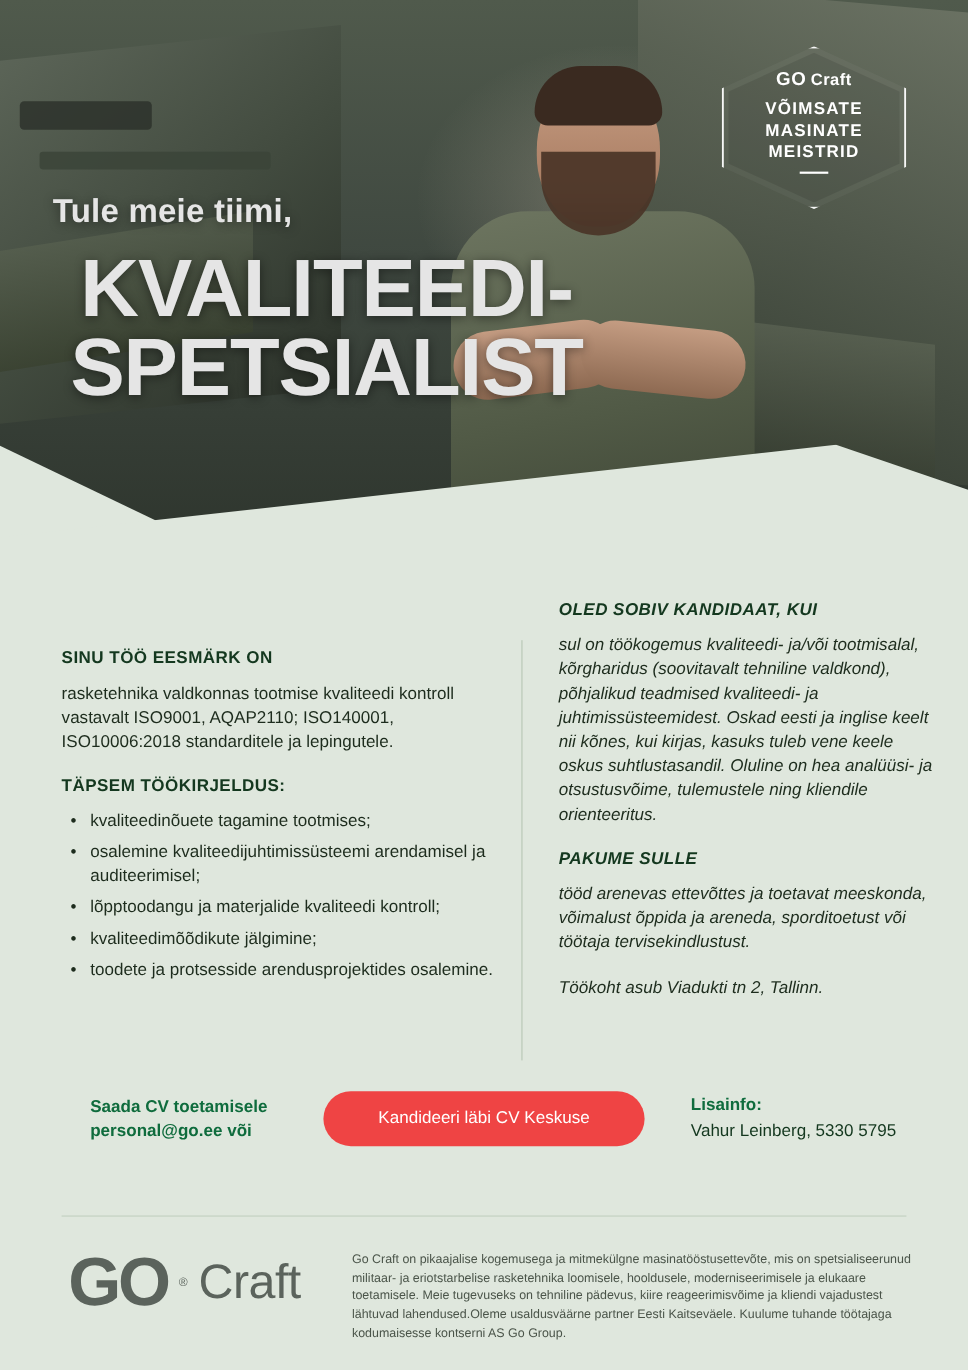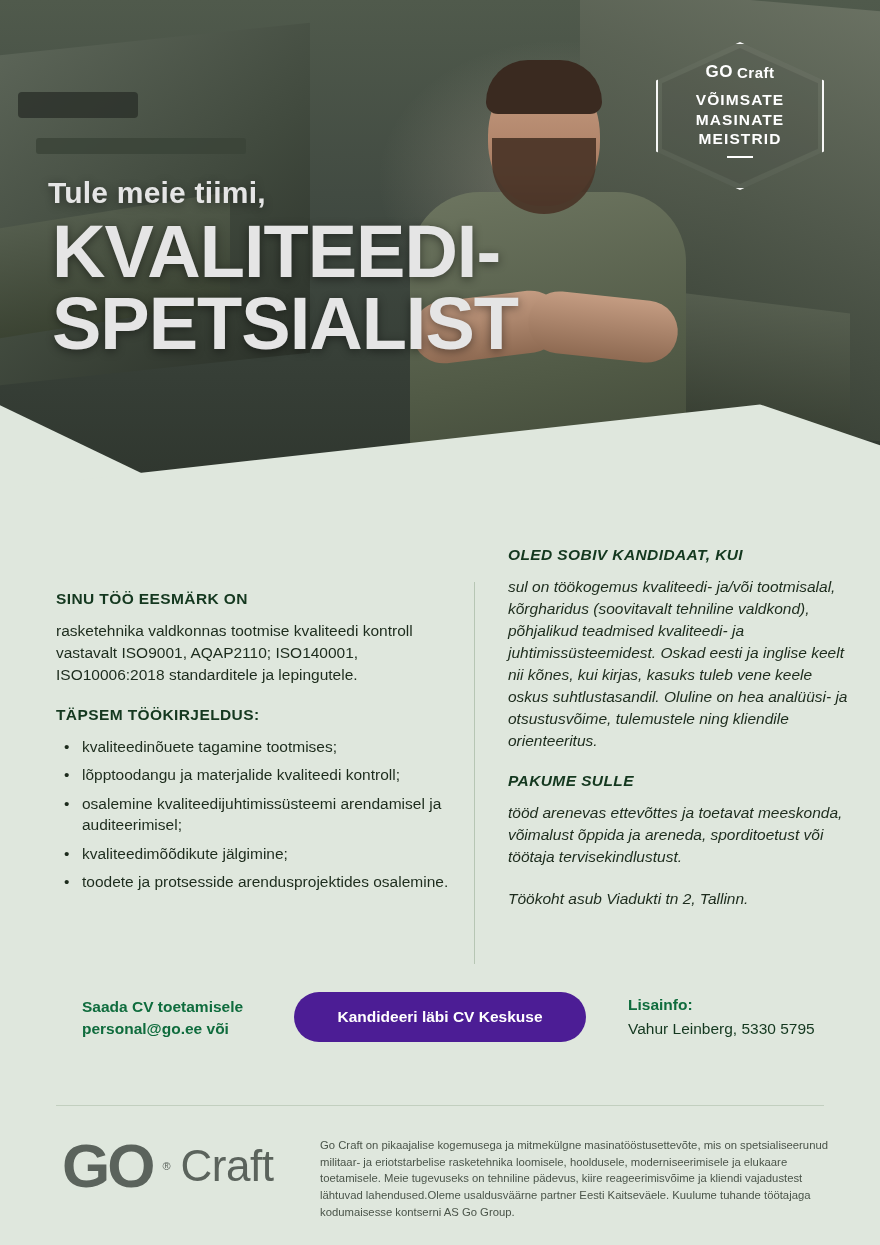--- a/index.html
+++ b/index.html
@@ -132,22 +132,23 @@
     font-size: 30px;
     font-weight: 700;
     letter-spacing: .2px;
     margin: 0 0 6px 0;
   }
   .hero-title {
     font-size: 74px;
     font-weight: 800;
     line-height: 0.97;
     letter-spacing: -1px;
-    margin: 4px;
+    margin: 16px;
     white-space: pre-line;
+    text-align: center;
   }
 
   
   .badge {
     position: absolute;
     right: 56px; top: 42px;
     width: 168px; height: 148px;
     color: #ffffff;
     text-align: center;
   }
@@ -262,25 +263,25 @@
     font-size: 15.5px;
     line-height: 1.42;
   }
   .cta-left .sub { font-weight: 700; }
   .cta-button {
     position: absolute;
     left: 294px; top: 0px;
     width: 292px; height: 50px;
     border: none;
     border-radius: 26px;
-    background: #4c1d95;
+    background: #ef4444;
     color: #ffffff;
     font-family: "Liberation Sans", sans-serif;
     font-size: 15.5px;
-    font-weight: 700;
+    font-weight: 400;
     cursor: pointer;
   }
   .cta-right {
     position: absolute;
     left: 628px; top: 2px;
     color: #14381f;
     font-size: 15.5px;
     line-height: 1.45;
   }
   .cta-right .label {
@@ -383,22 +384,22 @@
 
   <div class="divider"></div>
 
   <div class="col-left">
     <h3 class="sec">SINU TÖÖ EESMÄRK ON</h3>
     <p class="body">rasketehnika valdkonnas tootmise kvaliteedi kontroll vastavalt ISO9001, AQAP2110; ISO140001, ISO10006:2018 standarditele ja lepingutele.</p>
 
     <h3 class="sec">TÄPSEM TÖÖKIRJELDUS:</h3>
     <ul class="bullets">
       <li>kvaliteedinõuete tagamine tootmises;</li>
+      <li>osalemine kvaliteedijuhtimissüsteemi arendamisel ja auditeerimisel;</li>
       <li>lõpptoodangu ja materjalide kvaliteedi kontroll;</li>
-      <li>osalemine kvaliteedijuhtimissüsteemi arendamisel ja auditeerimisel;</li>
       <li>kvaliteedimõõdikute jälgimine;</li>
       <li>toodete ja protsesside arendusprojektides osalemine.</li>
     </ul>
   </div>
 
   <div class="col-right">
     <h3 class="sec">OLED SOBIV KANDIDAAT, KUI</h3>
     <p class="body">sul on töökogemus kvaliteedi- ja/või tootmisalal, kõrgharidus (soovitavalt tehniline valdkond), põhjalikud teadmised kvaliteedi- ja juhtimissüsteemidest. Oskad eesti ja inglise keelt nii kõnes, kui kirjas, kasuks tuleb vene keele oskus suhtlustasandil. Oluline on hea analüüsi- ja otsustusvõime, tulemustele ning kliendile orienteeritus.</p>
 
     <h3 class="sec">PAKUME SULLE</h3>

